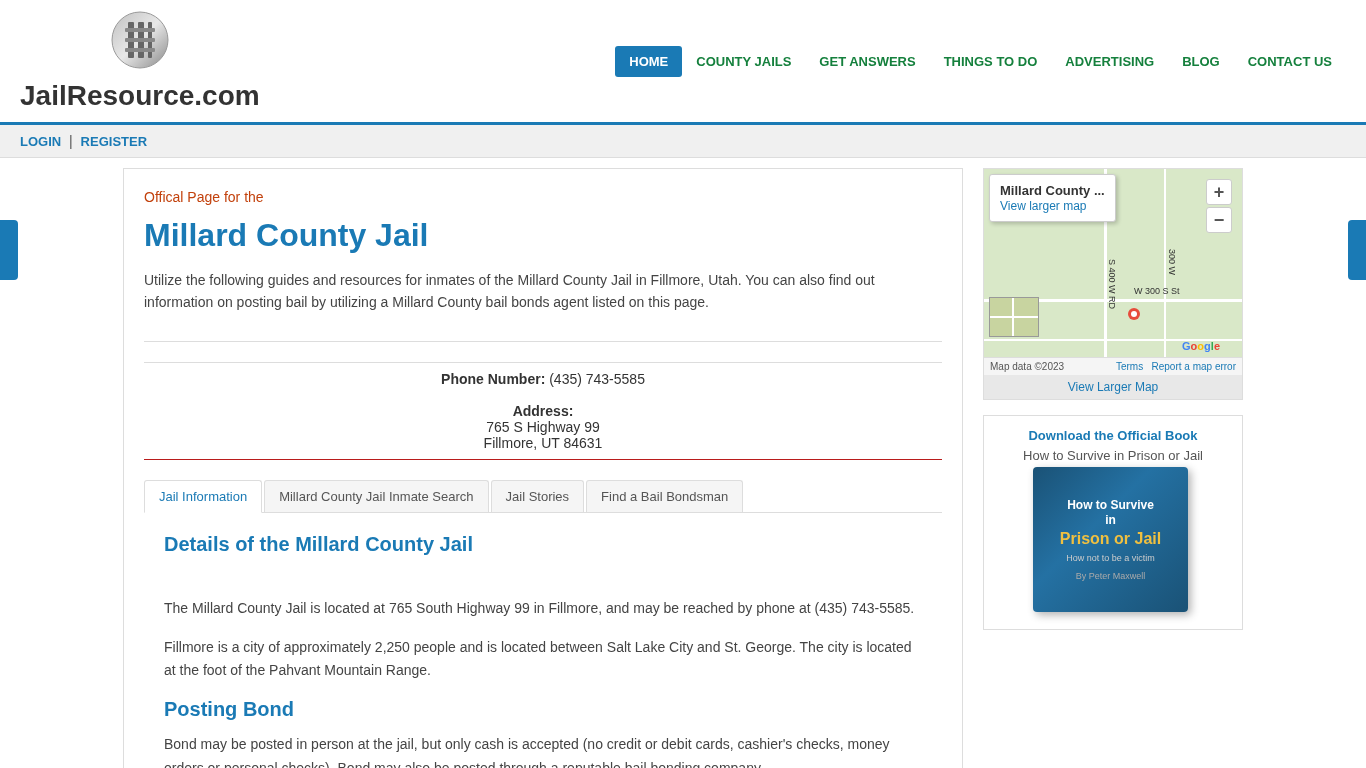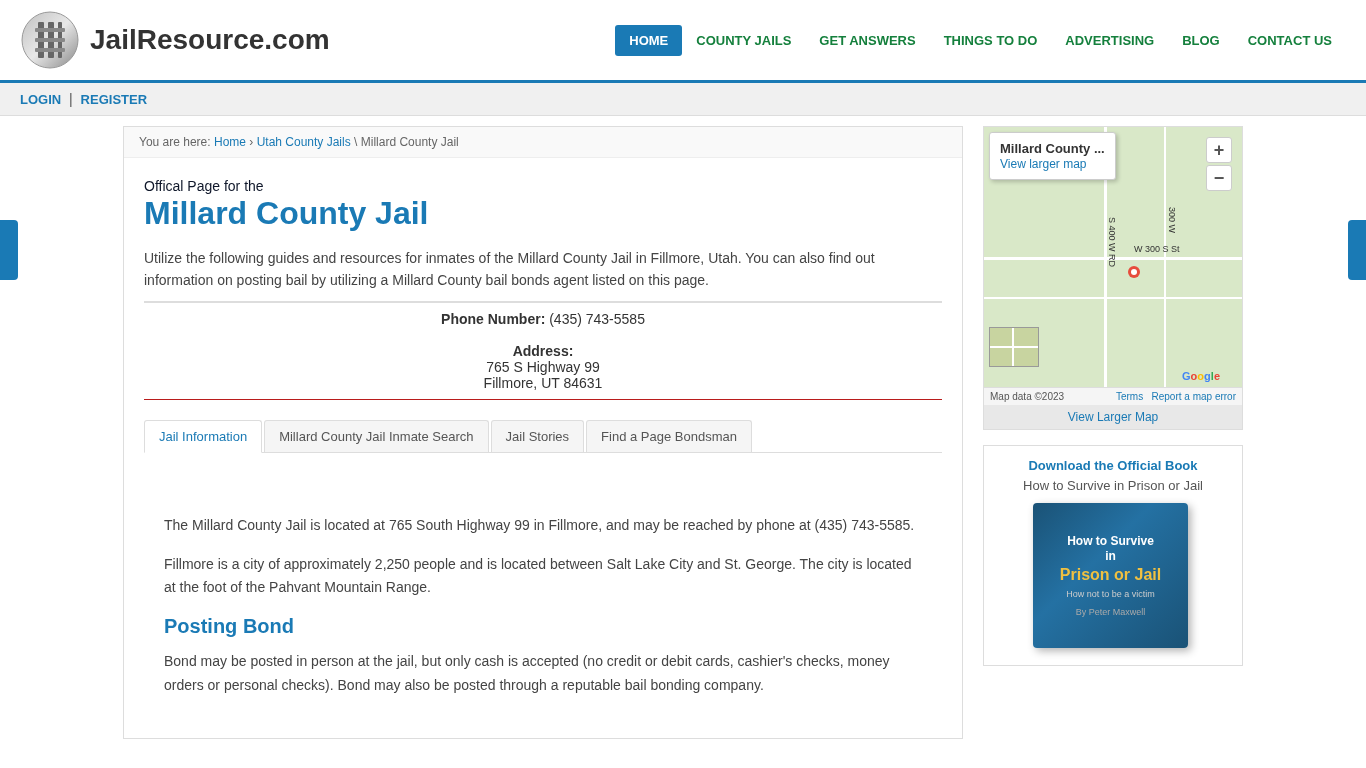--- a/index.html
+++ b/index.html
@@ -11,20 +11,21 @@
       border-bottom: 3px solid #1a7ab5;
       padding: 10px 20px;
       display: flex;
       align-items: center;
       justify-content: space-between;
     }
     #logo-area {
       display: flex;
       align-items: center;
       gap: 10px;
+      flex-direction: column;
     }
     #logo-icon {
       width: 60px;
       height: 60px;
     }
     #site-title {
       font-size: 28px;
       font-weight: bold;
       color: #333;
     }
@@ -110,35 +111,36 @@
       border-bottom: 1px solid #eee;
     }
     #breadcrumb a { color: #1a7ab5; text-decoration: none; }
 
     
     #page-content {
       padding: 20px;
     }
     #official-label {
       font-size: 14px;
-      color: #0f172a;
-      margin-bottom: 1px;
+      color: #c2410c;
+      margin-bottom: 12px;
     }
     #page-title {
       font-size: 32px;
       color: #1a7ab5;
       font-weight: bold;
       margin-bottom: 15px;
     }
     #page-description {
       font-size: 14px;
       color: #444;
       line-height: 1.6;
+      margin-bottom: 20px;
       border-bottom: 1px solid #ddd;
-      padding-bottom: 9px;
+      padding-bottom: 27px;
     }
 
     
     #info-table {
       width: 100%;
       border-collapse: collapse;
       margin-bottom: 20px;
       border-top: 1px solid #ddd;
       border-bottom: 1px solid #b91c1c;
     }
@@ -263,21 +265,21 @@
       color: #1a7ab5;
       font-size: 13px;
       font-weight: bold;
       text-decoration: none;
       display: block;
       margin-bottom: 5px;
     }
     #book-subtitle {
       font-size: 13px;
       color: #555;
-      margin-bottom: 10px;
+      margin-bottom: 4px;
     }
     #book-cover {
       width: 160px;
       height: 150px;
       margin: 0 auto;
       position: relative;
     }
     
     .book-cover-visual {
       width: 155px;
@@ -423,28 +425,20 @@
 <div id="login-bar">
   <a>LOGIN</a>
   <span>|</span>
   <a>REGISTER</a>
 </div>
 
 <div id="main-container">
 
   <div id="content-area">
 
-    <div id="breadcrumb">
-      <span>You are here:</span>
-      <a>Home</a>
-      ›
-      <a>Utah County Jails</a>
-      \
-      <span>Millard County Jail</span>
-    </div>
 
     <div id="page-content">
       <p id="official-label">Offical Page for the</p>
       <h1 id="page-title">Millard County Jail</h1>
       <p id="page-description">Utilize the following guides and resources for inmates of the Millard County Jail in Fillmore, Utah. You can also find out information on posting bail by utilizing a Millard County bail bonds agent listed on this page.</p>
 
       <table id="info-table">
         <tbody>
             <tr>
           <td><span class="label">Phone Number:</span>
@@ -457,37 +451,38 @@
             <span>Fillmore, UT 84631</span>
           </td>
         </tr>
       </tbody>
         </table>
 
       <div id="tabs">
         <div class="tab active">Jail Information</div>
         <div class="tab">Millard County Jail Inmate Search</div>
         <div class="tab">Jail Stories</div>
-        <div class="tab">Find a Page Bondsman</div>
+        <div class="tab">Find a Bail Bondsman</div>
       </div>
 
       <div id="tab-content">
+        <h2 id="section-title">Details of the Millard County Jail</h2>
         <p id="section-body">The Millard County Jail is located at 765 South Highway 99 in Fillmore, and may be reached by phone at (435) 743-5585.</p>
         <p id="section-body2">Fillmore is a city of approximately 2,250 people and is located between Salt Lake City and St. George. The city is located at the foot of the Pahvant Mountain Range.</p>
         <h2 id="posting-bond-title">Posting Bond</h2>
         <p id="posting-bond-body">Bond may be posted in person at the jail, but only cash is accepted (no credit or debit cards, cashier's checks, money orders or personal checks). Bond may also be posted through a reputable bail bonding company.</p>
       </div>
 
     </div>
   </div>
 
   <div id="sidebar">
 
     <div id="map-area">
-      <div style="position:relative; height: 260px; background: #d9e8c8; overflow:hidden;padding-left:34px;">
+      <div style="position:relative; height: 188px; background: #d9e8c8; overflow:hidden;padding-left:34px;">
 
         <div id="map-popup">
           <div id="map-popup-title">Millard County ...</div>
           <a id="map-popup-link">View larger map</a>
         </div>
 
         <svg style="width:100%;height:100%;position:absolute;top:0;left:0;" xmlns="http://www.w3.org/2000/svg">
 
           <rect width="100%" height="100%" fill="#d9e8c8"></rect>
 

